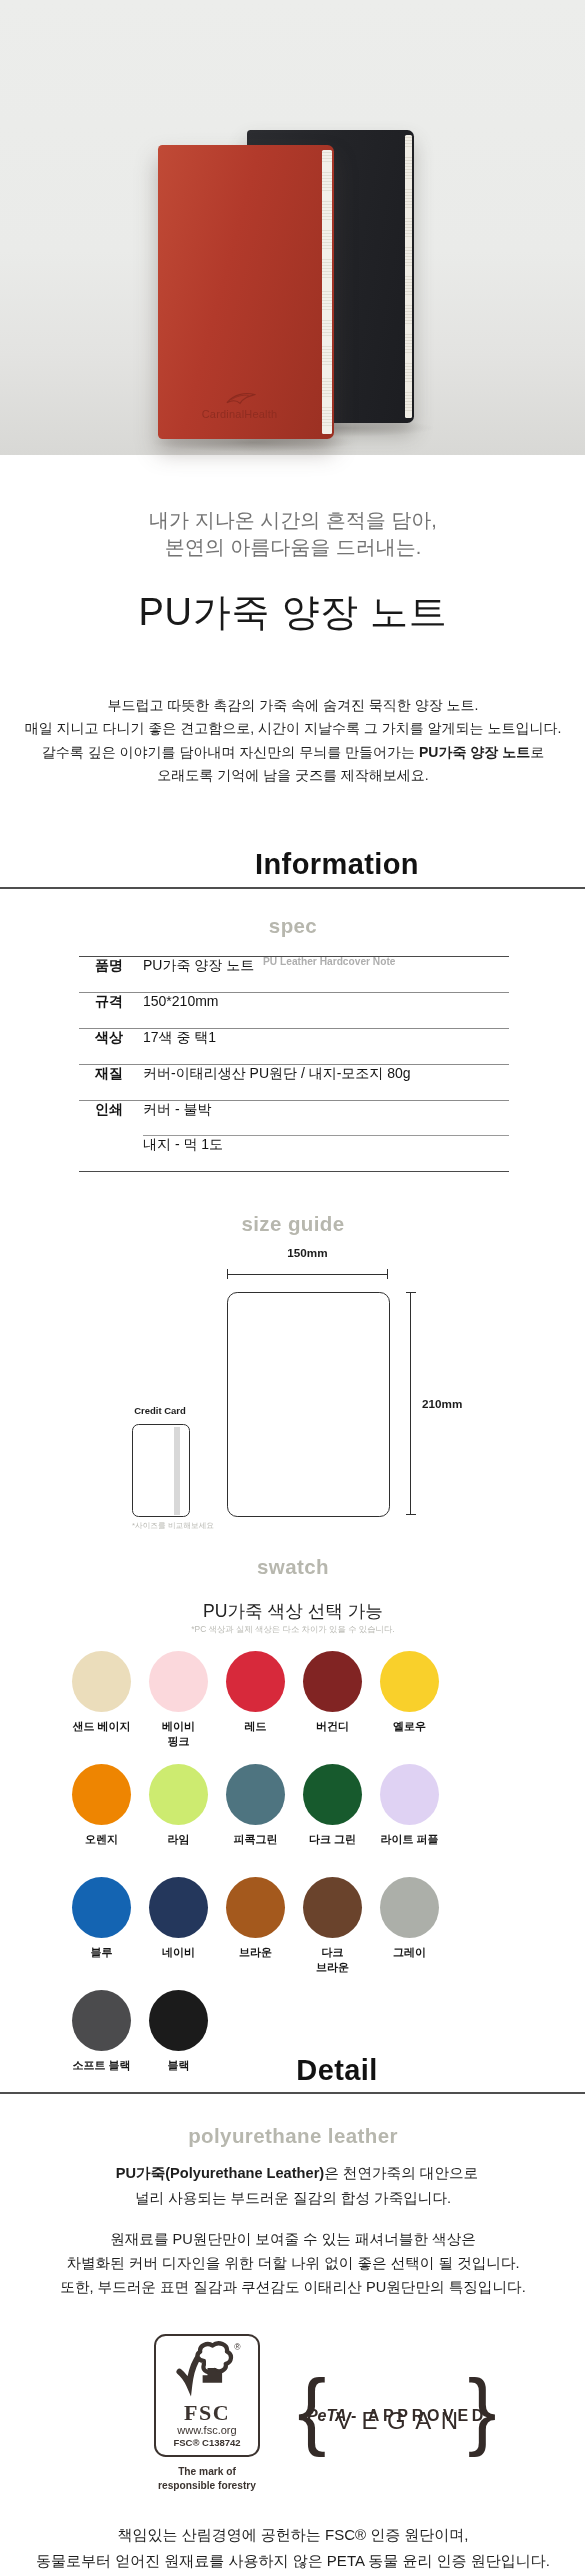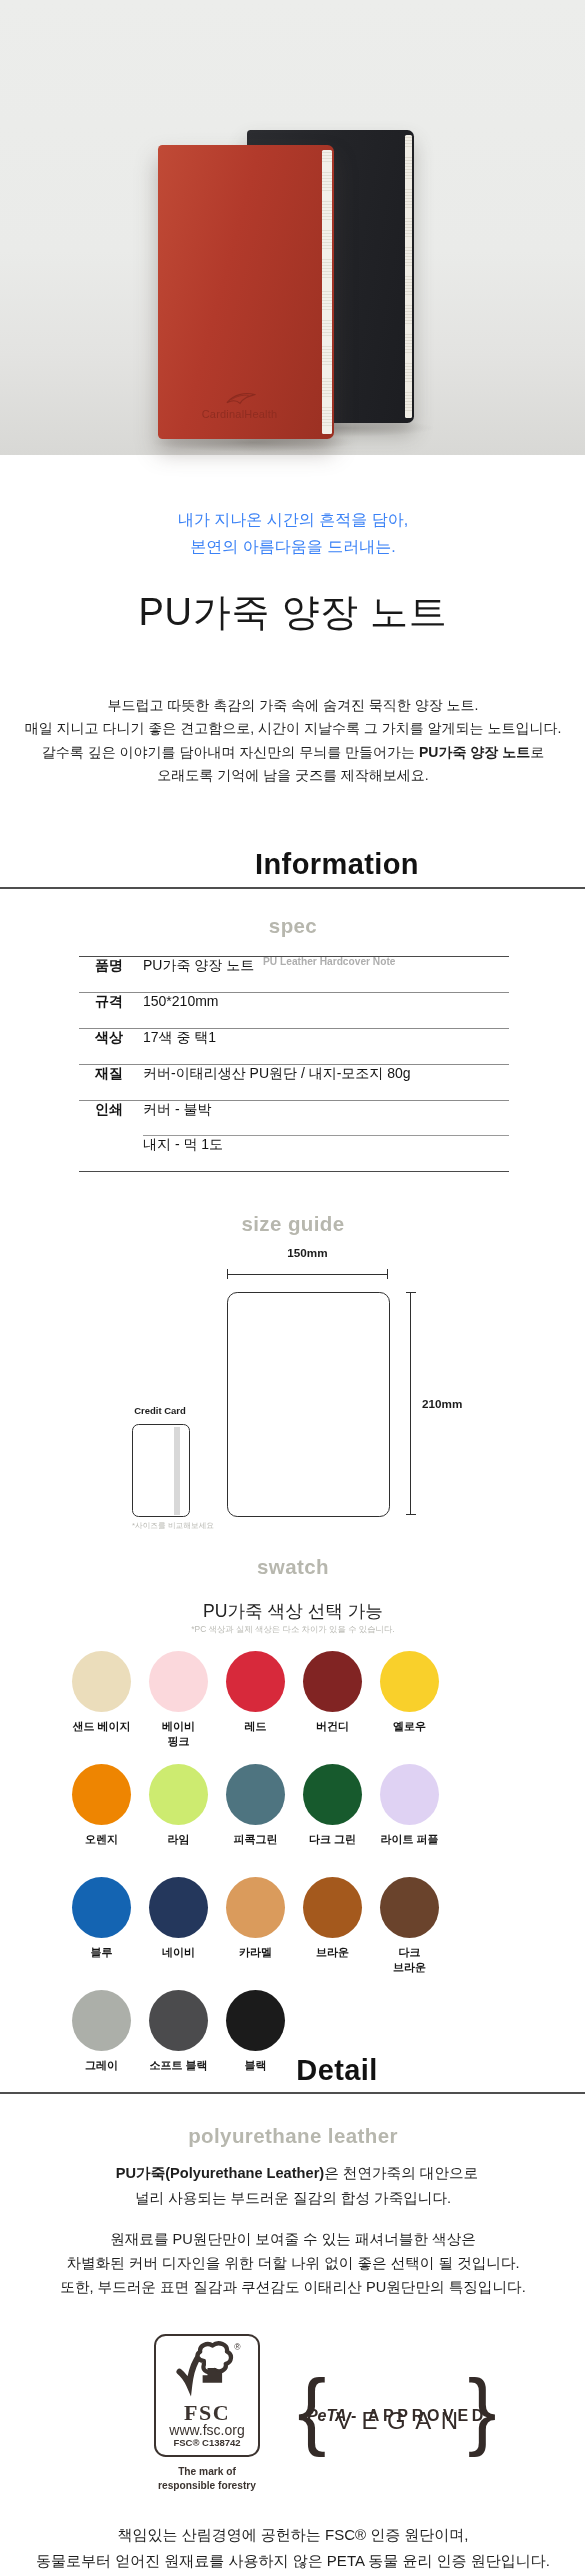--- a/index.html
+++ b/index.html
@@ -24,21 +24,21 @@
       background:repeating-linear-gradient(180deg,#f2f0e9 0 2.2px,#e1ded4 2.2px 2.9px);}
   .brand{position:absolute;left:0;right:13px;bottom:19px;text-align:center;color:#8c2b1f;}
   .brand .txt{font-size:11px;letter-spacing:0.2px;font-weight:500;opacity:.85;}
   .shadow{position:absolute;border-radius:50%;}
   .sh1{left:150px;top:433px;width:205px;height:19px;
        background:radial-gradient(ellipse at center,rgba(60,55,48,.26),rgba(60,55,48,0) 70%);}
   .sh2{left:253px;top:419px;width:183px;height:17.6px;
        background:radial-gradient(ellipse at center,rgba(60,55,48,.20),rgba(60,55,48,0) 70%);}
 
   
-  .intro-line{font-size:16px;color:#3b82f6;line-height:26px;}
+  .intro-line{font-size:20px;color:#737373;line-height:26px;}
   .main-title{font-size:38px;font-weight:400;color:#191919;letter-spacing:0.7px;}
   .para-line{font-size:14px;color:#1f1f1f;line-height:23.4px;}
   .para-line b{font-weight:700;}
 
   
   .big-head{font-size:29px;font-weight:700;color:#121212;letter-spacing:0.4px;padding-left:44px;}
   .rule{left:0;width:586px;height:1.5px;background:#4f4f4f;}
   .gray-head{font-size:20.5px;font-weight:700;color:#b7b7ae;letter-spacing:0.4px;}
 
   
@@ -70,21 +70,21 @@
 
   
   .detail-line{font-size:14.6px;color:#1e1e1e;line-height:24px;}
   .detail-line b{font-weight:700;padding-left:8px;}
 
   
   .fsc-box{left:154px;top:2334px;width:106px;height:123px;border:2.2px solid #3b332f;
       border-radius:11.7px;background:#fff;box-sizing:border-box;text-align:center;}
   .fsc-word{font-family:"Liberation Serif","DejaVu Serif",serif;font-size:22px;font-weight:700;
       color:#3b332f;letter-spacing:1.5px;line-height:22px;margin-top:-1.5px;}
-  .fsc-url{font-size:14px;color:#3b332f;line-height:12.4px;}
+  .fsc-url{font-size:11px;color:#3b332f;line-height:12.4px;}
   .fsc-lic{font-size:9.5px;font-weight:700;color:#3b332f;line-height:14px;}
   .fsc-tag{font-size:10.2px;font-weight:700;color:#3b332f;line-height:14px;}
   .vegan{left:299px;top:2370px;width:196px;height:89px;color:#342b28;}
   .vbrace{position:absolute;top:-4.4px;font-size:86px;font-weight:400;line-height:86px;color:#342b28;}
   .vtop{position:absolute;left:0;right:0;top:37px;text-align:center;font-size:16px;font-weight:700;}
   .vtop .pb{font-style:italic;letter-spacing:0;}
   .vtop .ap{letter-spacing:3.7px;}
   .vword{position:absolute;left:0;right:0;top:37px;text-align:center;
       font-size:24px;font-weight:400;letter-spacing:9.5px;text-indent:9.5px;}
   .footer-line{font-size:15px;color:#1d1d1d;line-height:23.4px;}
@@ -235,24 +235,20 @@
       <div class="swatch-item">
         <div class="swatch-circle" style="background-color: rgb(20, 100, 178);"></div>
         <div class="swatch-name">블루</div>
       </div>
 
       <div class="swatch-item">
         <div class="swatch-circle" style="background-color: rgb(36, 55, 92);"></div>
         <div class="swatch-name">네이비</div>
       </div>
 
-      <div class="swatch-item">
-        <div class="swatch-circle" style="background-color: rgb(218, 155, 92);"></div>
-        <div class="swatch-name">카라멜</div>
-      </div>
 
       <div class="swatch-item">
         <div class="swatch-circle" style="background-color: rgb(164, 89, 29);"></div>
         <div class="swatch-name">브라운</div>
       </div>
 
       <div class="swatch-item">
         <div class="swatch-circle" style="background-color: rgb(106, 67, 44);"></div>
         <div class="swatch-name">다크
 브라운</div>

